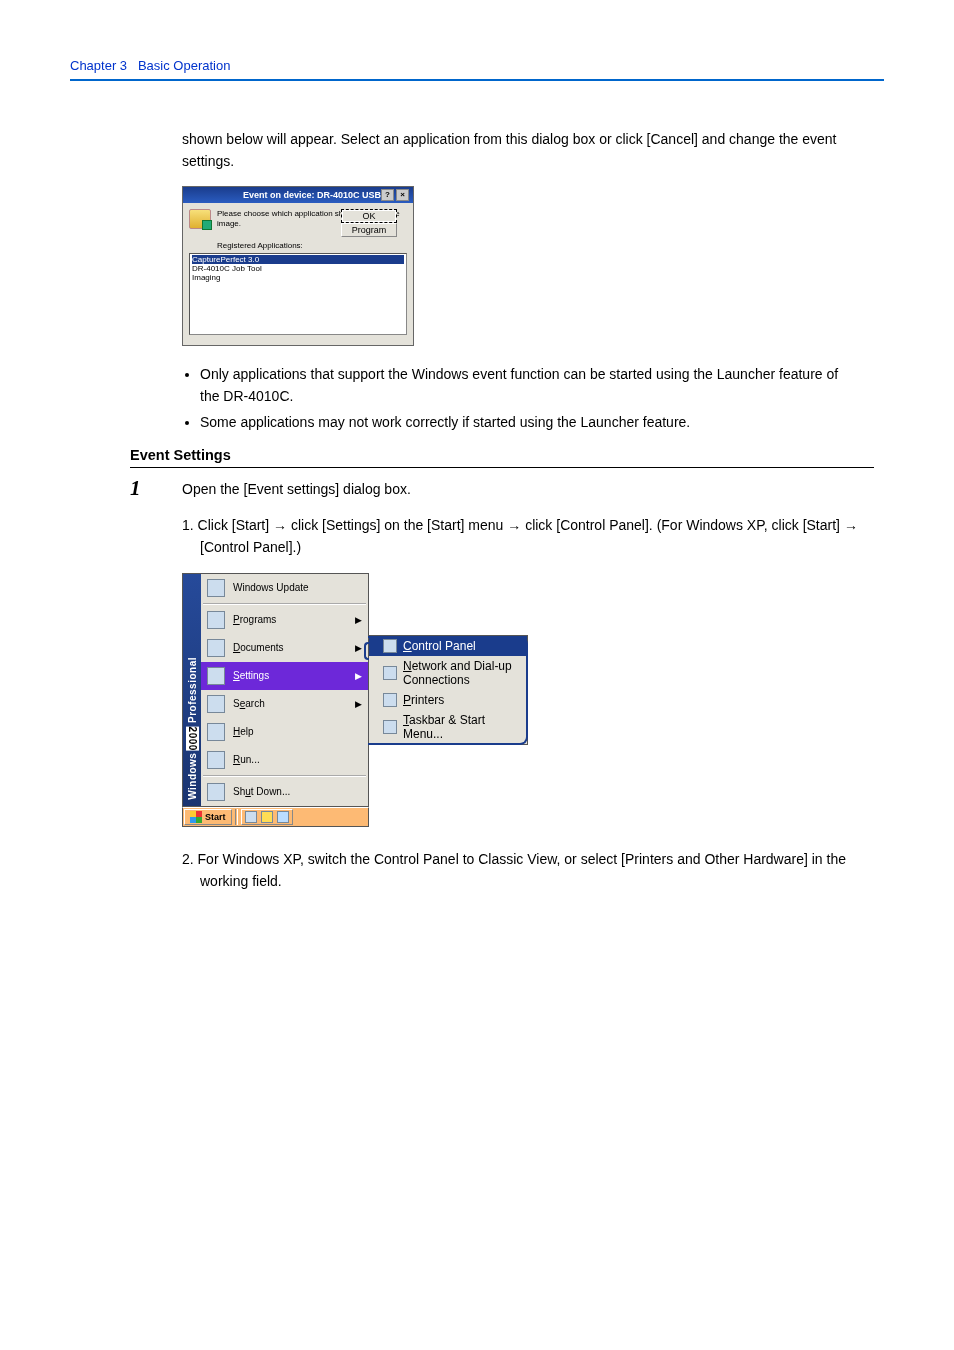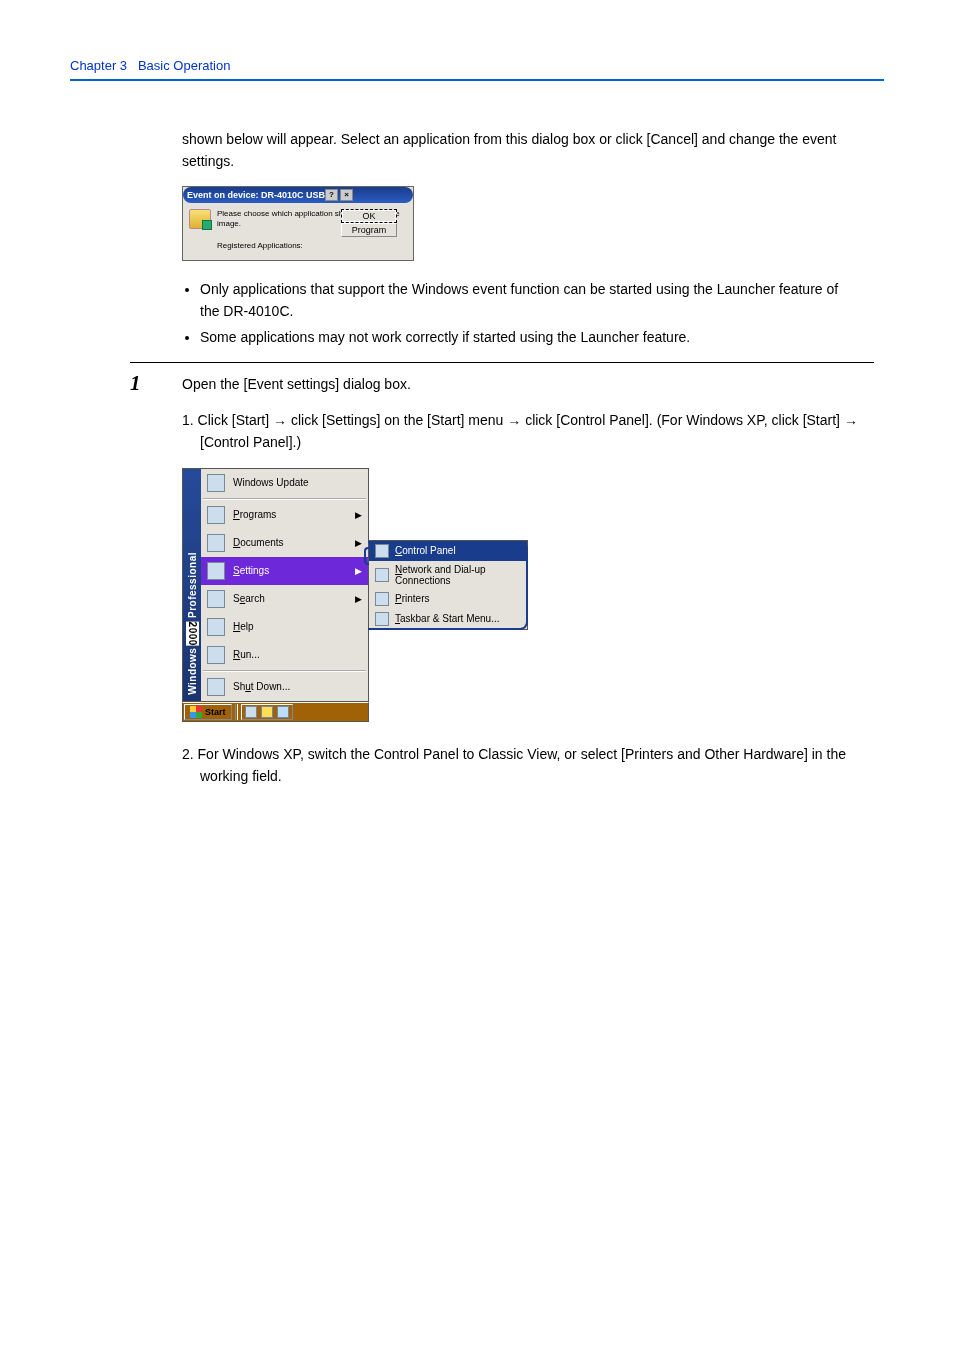--- a/index.html
+++ b/index.html
@@ -46,23 +46,22 @@
       font-family: Tahoma, Arial, sans-serif;
       font-size: 9px;
     }
     .event-dialog .titlebar {
       background: linear-gradient(#1a3c8c, #2a5cc0);
       color: #fff;
       font-weight: bold;
       padding: 2px 4px;
       display: flex;
       align-items: center;
-      justify-content: flex-start;
+      justify-content: flex-end;
       font-size: 9px;
-      border-radius: 8px;
     }
     .titlebar-btns { display:flex; gap:2px; }
     .titlebar-btn {
       width: 13px; height: 12px;
       background: #ccc; border:1px solid #888;
       font-size: 8px; line-height: 10px; text-align:center;
       color:#000;
     }
     .event-body {
       padding: 6px 6px 10px 6px;
@@ -198,36 +197,36 @@
     .startmenu-right {
       width: 160px;
       border:1px solid #555;
       background:#e4e2da;
       margin-left:-1px;
       align-self: center;
       position:relative;
     }
     .sm-sub {
       display:flex; align-items:center;
-      padding:3px 6px; font-size:10px;
+      padding:3px 14px; font-size:12px;
     }
     .sm-sub.hover { background:#1a3c8c; color:#fff; }
     .sm-sub .sm-ico { width:14px; height:14px; margin-right:6px; }
     .startmenu-right::before{
       content:""; position:absolute; left:-5px; top:6px;
       width:3px; height:14px; border:2px solid #1a3c8c; border-radius:4px 0 0 4px; border-right:none;
       background:transparent;
     }
     .startmenu-right::after{
       content:""; position:absolute; left:-1px; right:-1px; top:0px; bottom:-1px;
       border:2px solid #1a3c8c; border-left:none; border-radius:0 8px 8px 0; pointer-events:none;
     }
     .taskbar {
       display:flex; align-items:center;
-      background:#a16207; border-top:1px solid #fff;
+      background:#fdba74; border-top:1px solid #fff;
       height:20px; width:187px; font-size:9px; border:1px solid #555; border-top:1px solid #fff;
     }
     .taskbar .start {
       display:flex; align-items:center; gap:3px;
       padding:1px 5px; border:1px solid #888;
       border-top-color:#fff; border-left-color:#fff;
       margin:1px; font-weight:bold;
     }
     .taskbar .winlogo{ width:12px;height:12px;
       background: conic-gradient(#e33 0 25%, #3a3 0 50%, #39e 0 75%, #fc3 0); }
@@ -271,29 +270,35 @@
       <div class="event-body">
         <div class="event-row">
           <div class="event-icon"></div>
           <div class="event-msg">Please choose which application should receive the image.</div>
         </div>
         <div class="event-btns">
           <div class="win-btn default">OK</div>
           <div class="win-btn">Program</div>
         </div>
         <div class="reg-label">Registered Applications:</div>
+        <div class="reg-list">
+          <div class="sel">CapturePerfect 3.0</div>
+          <div>DR-4010C Job Tool</div>
+          <div>Imaging</div>
+        </div>
       </div>
     </div>
   </div>
 
   <ul class="bullets">
     <li>Only applications that support the Windows event function can be started using the Launcher feature of the DR-4010C.</li>
     <li>Some applications may not work correctly if started using the Launcher feature.</li>
   </ul>
 
+  <div class="section-heading">Event Settings</div>
   <hr class="section-rule">
 
   <div class="step-row">
     <div class="step-num">1</div>
     <div class="step-text">Open the [Event settings] dialog box.</div>
   </div>
 
   <p class="substep">
     <span>1.  Click [Start] </span><span>→</span><span> click [Settings] on the [Start] menu </span><span>→</span><span> click [Control Panel]. (For Windows XP, click [Start] </span><span>→</span><span> [Control Panel].)</span>
   </p>

